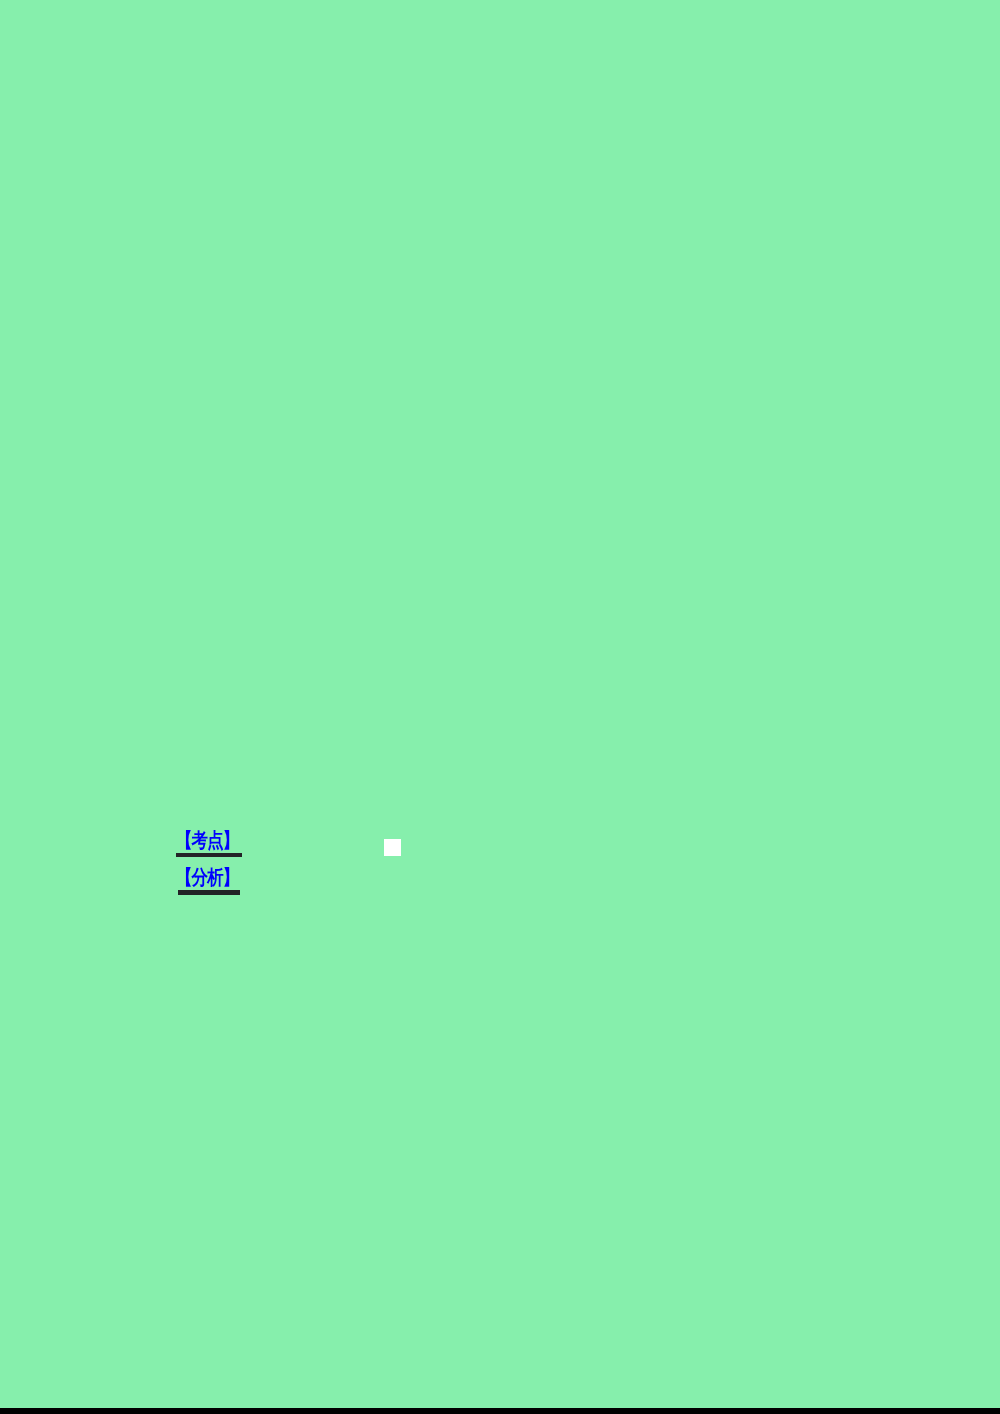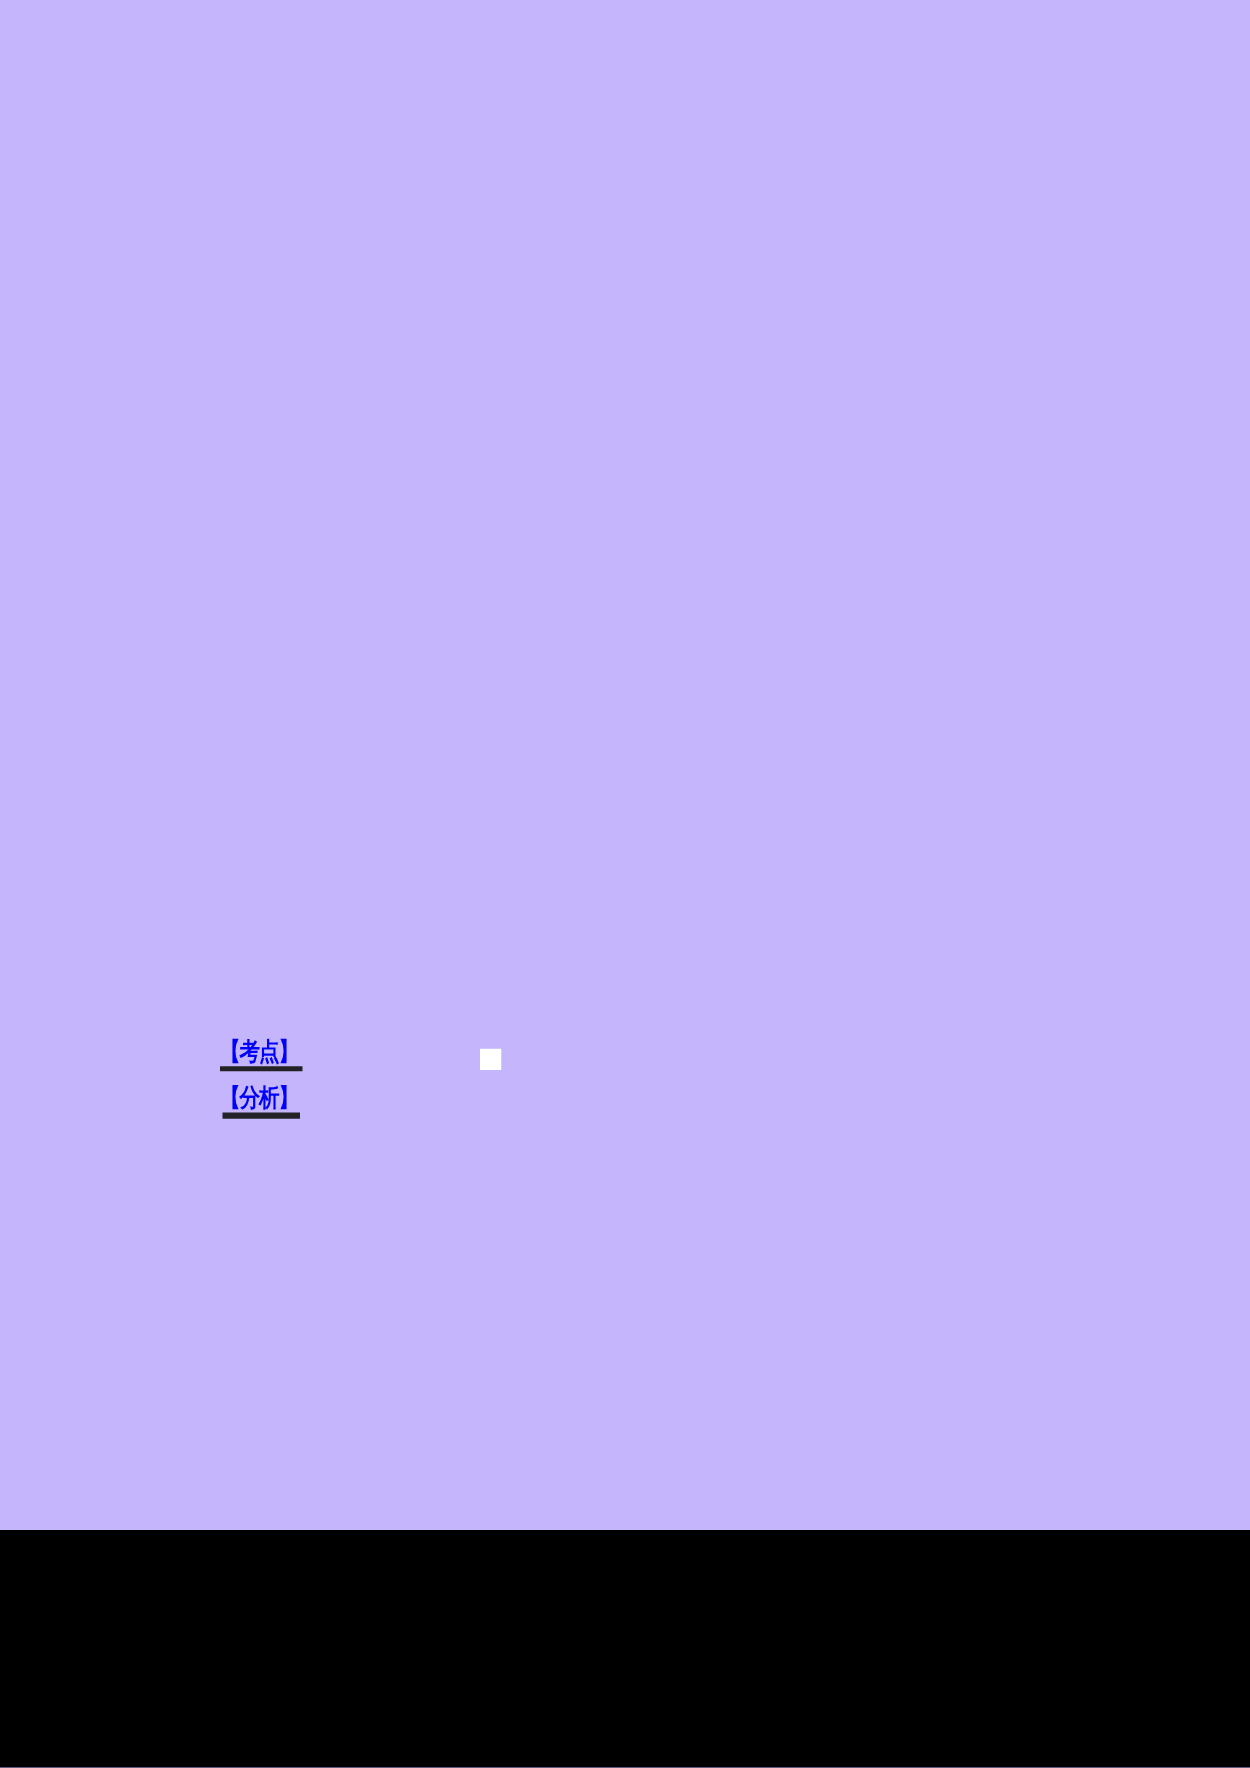--- a/index.html
+++ b/index.html
@@ -3,24 +3,24 @@
 <meta charset="utf-8">
 <style>
   html, body {
     margin: 0;
     padding: 0;
     background: #000000;
   }
   #canvas {
     position: relative;
     width: 1000px;
-    height: 1224px;
-    background: #c4b5fd;
+    height: 1408px;
+    background: #86efac;
     overflow: hidden;
-    font-family: Liberation Sans, sans-serif;
+    font-family: Liberation Mono, monospace;
   }
   .blue-label {
     position: absolute;
     left: 176px;
     color: #0000fe;
     font-size: 20px;
     font-weight: bold;
     line-height: 24px;
     letter-spacing: -1px;
     transform: scaleX(0.82);

